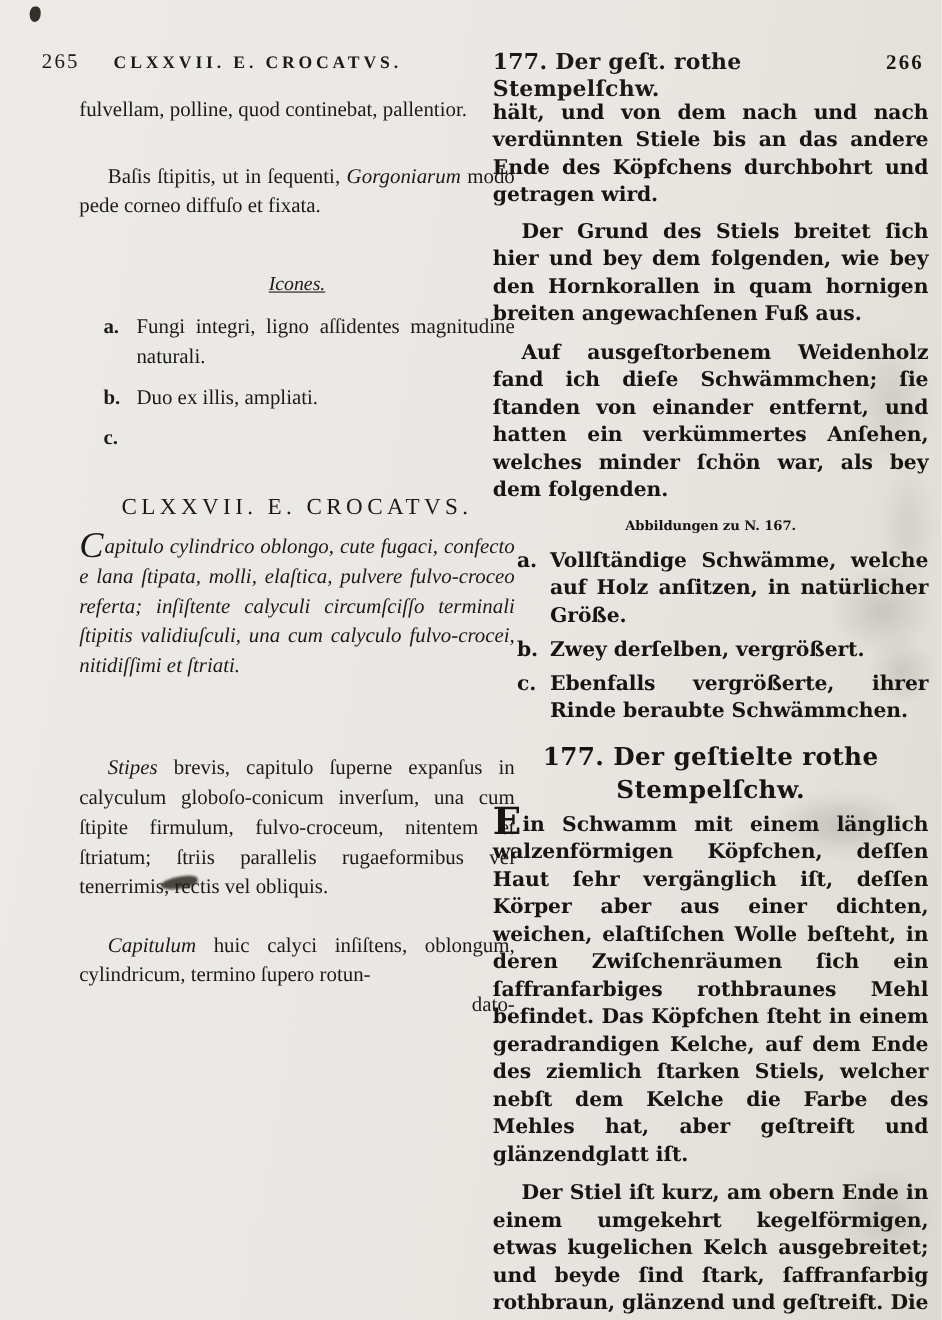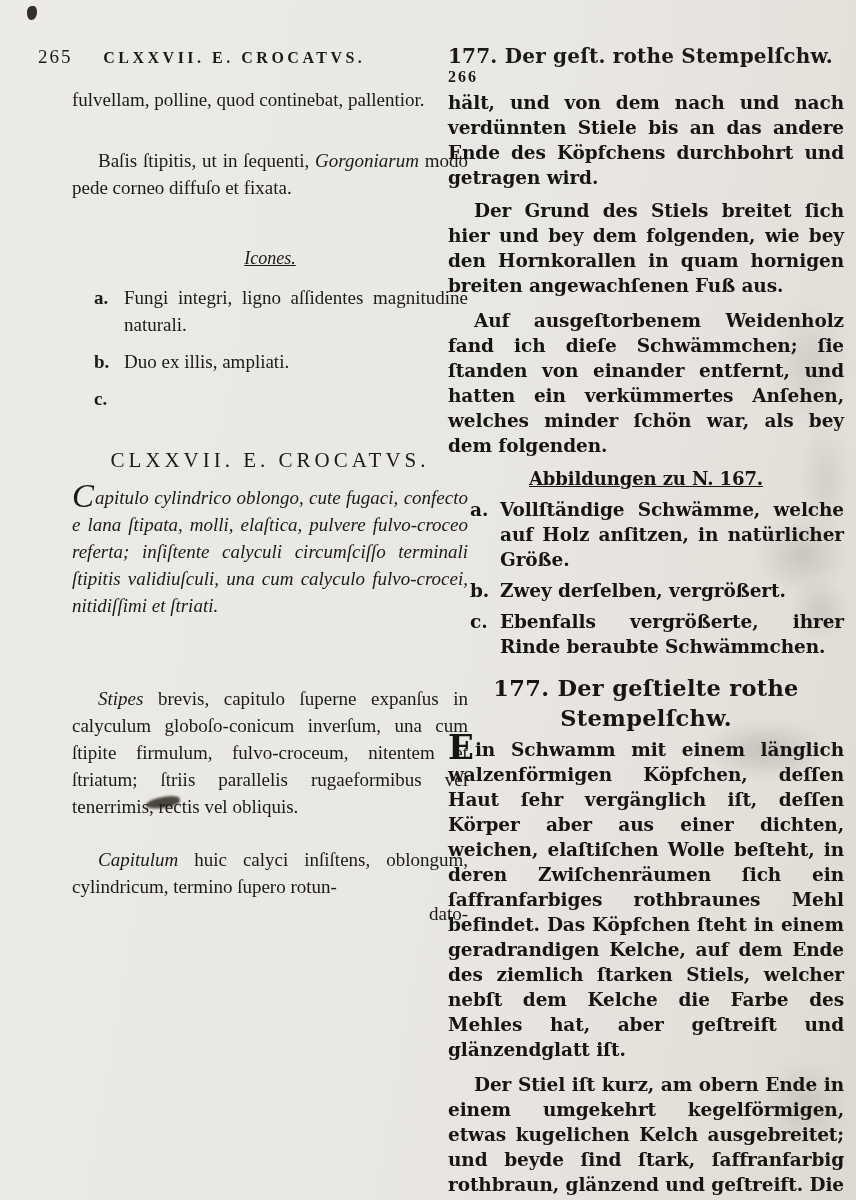--- a/index.html
+++ b/index.html
@@ -8,43 +8,43 @@
     background:linear-gradient(100deg,#ecebe7 0%,#e9e7e2 55%,#e2dfd9 88%,#dcd9d2 100%);
     font-family:"Liberation Serif",serif;color:#1c1a17;
   }
   .page{position:absolute;inset:0;}
   
   .runhead{position:absolute;top:44px;left:0;width:836px;height:30px;}
   .rh-left{position:absolute;left:38px;top:2px;font-size:19px;}
   .rh-left .pgnum{letter-spacing:2px;margin-right:26px;}
   .rh-left .rtitle{font-weight:bold;font-size:16px;letter-spacing:3.5px;}
   .rh-right{position:absolute;left:448px;top:0;width:392px;display:flex;justify-content:space-between;align-items:baseline;
-    font-family:"DejaVu Serif",serif;font-weight:bold;flex-direction:column;}
+    font-family:"DejaVu Serif",serif;font-weight:bold;}
   .rh-right .rtitle-de{font-size:20px;letter-spacing:.2px;}
-  .rh-right .pgnum{font-size:16px;font-family:"Liberation Serif",serif;letter-spacing:2px;}
+  .rh-right .pgnum{font-size:19px;font-family:"Liberation Serif",serif;letter-spacing:2px;}
   
   .col{position:absolute;width:396px;}
   .col-latin{left:24px;top:86px;font-size:19px;line-height:27px;margin-left:48px;}
   .col-german{left:448px;top:90px;font-family:"DejaVu Serif",serif;font-weight:bold;
     font-size:18.5px;line-height:25px;letter-spacing:-.1px;color:#171512;}
   p{margin:0;text-align:justify;}
   .indent{text-indent:26px;}
   
   .lat-p2{margin-top:34px;}
   .lat-p3{margin-top:58px;}
   .lat-icones{margin-top:44px;text-align:center;font-style:italic;font-size:18px;text-decoration:underline;}
   .lat-list{margin-top:12px;}
   .lat-heading{margin-top:34px;text-align:center;font-size:21px;letter-spacing:4px;line-height:28px;}
   .lat-diag{margin-top:10px;font-style:italic;}
   .lat-stipes{margin-top:66px;}
   .lat-capitulum{margin-top:26px;}
   
   .ger-p2{margin-top:8px;}
   .ger-p3{margin-top:10px;}
-  .ger-abb{margin-top:8px;text-align:center;font-size:18px;text-decoration:underline;}
+  .ger-abb{margin-top:8px;text-align:center;font-size:12px;}
   .ger-list{margin-top:6px;}
   .ger-heading{margin-top:14px;text-align:center;font-size:22.5px;line-height:30px;letter-spacing:.3px;}
   .ger-desc{margin-top:4px;}
   .ger-stiel{margin-top:10px;}
   
   .item{display:flex;align-items:flex-start;}
   .item + .item{margin-top:10px;}
   .col-german .item + .item{margin-top:6px;}
   .item-label{width:30px;margin-left:22px;flex:none;font-weight:bold;}
   .item-text{flex:1;text-align:justify;}

